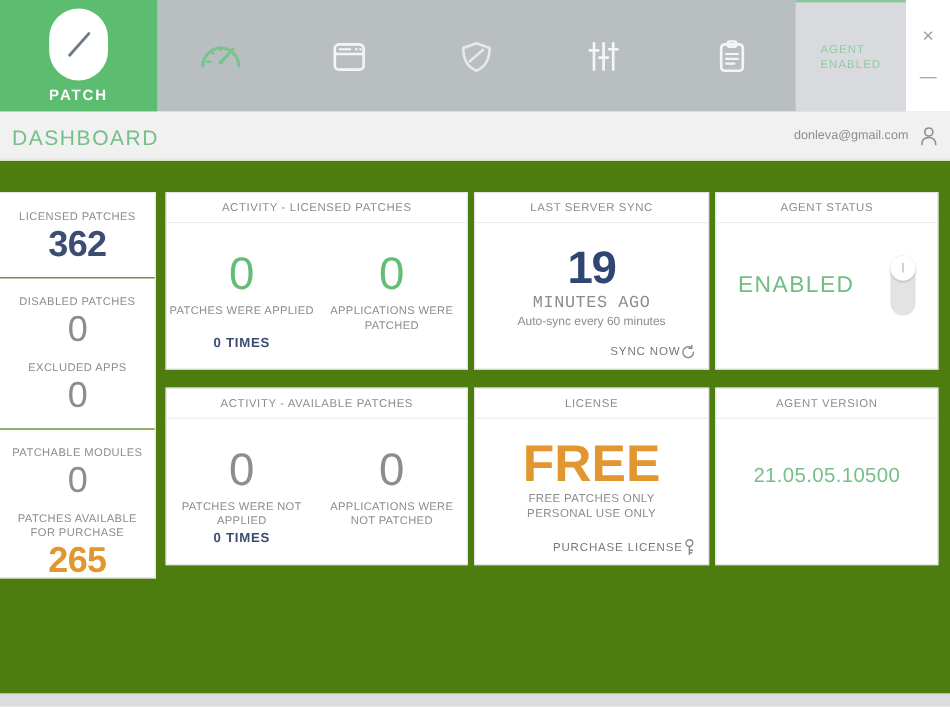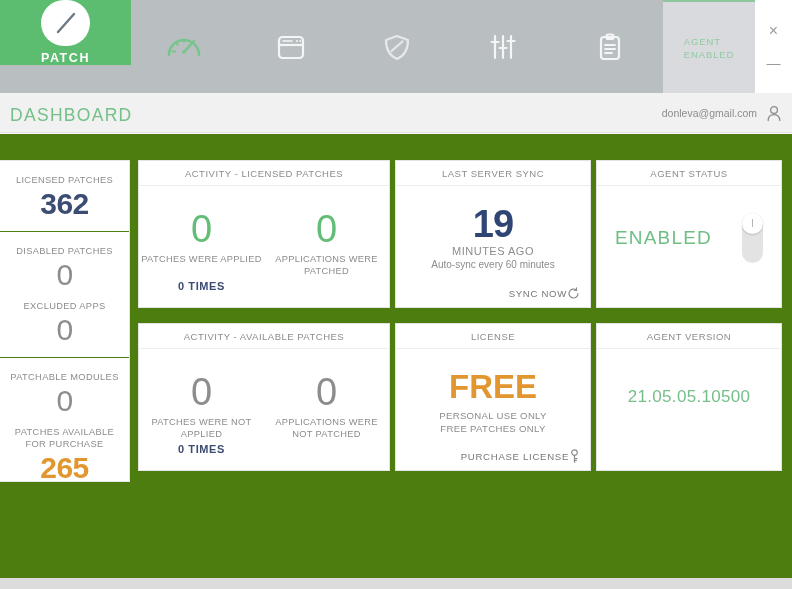--- a/index.html
+++ b/index.html
@@ -10,21 +10,21 @@
     overflow: hidden;
   }
   #app { position: relative; width: 792px; height: 589px; background: #fafafa; }
 
   
   .topnav {
     position: absolute; left: 0; top: 0; width: 792px; height: 93px;
     background: #b9bec1;
   }
   .logo-box {
-    position: absolute; left: 0; top: 0; width: 131px; height: 65px;
+    position: absolute; left: 0; top: 0; width: 131px; height: 93px;
     background: #5cbc6f;
     display: flex; flex-direction: column;
     align-items: center; justify-content: center;
   }
   .logo-pill {
     width: 49px; height: 60px; border-radius: 25px;
     background: #ffffff;
     display: flex; align-items: center; justify-content: center;
     margin-bottom: 5px;
   }
@@ -131,22 +131,22 @@
   .times {
     position: absolute; left: 0; width: 50%; text-align: center;
     color: #3c4d73; font-size: 11px; font-weight: bold; letter-spacing: 0.6px;
   }
 
   .sync-num {
     text-align: center; color: #2f4675; font-size: 38px;
     font-weight: bold; line-height: 40px; padding-top: 18px; letter-spacing: -1px;
   }
   .sync-lbl {
-    text-align: center; color: #8c8c8c; font-size: 11px;
-    letter-spacing: 0.5px; margin-top: 1px;
+    text-align: center; color: #8c8c8c; font-size: 14px;
+    letter-spacing: 0.5px; margin-top: 1px; font-family: Liberation Mono, monospace;
   }
   .sync-sub {
     text-align: center; color: #8c8c8c; font-size: 10px; margin-top: 2px;
   }
   .sync-ok {
     text-align: center; color: #8c8c8c; font-size: 10px; margin-top: 14px;
   }
   .card-action {
     position: absolute; right: 10px; bottom: 7px;
     display: flex; align-items: center; 
@@ -167,21 +167,21 @@
     position: absolute; left: 0; top: 0; width: 21px; height: 21px;
     border-radius: 50%; background: #ffffff;
     box-shadow: 0 1px 2px rgba(0,0,0,0.18);
     display: flex; align-items: center; justify-content: center;
   }
   .vtoggle .knob i {
     display: block; width: 1px; height: 8px; background: #b5b5b5;
   }
 
   .free-txt {
-    text-align: center; color: #e2962f; font-size: 33px;
+    text-align: center; color: #e2962f; font-size: 43px;
     font-weight: bold; line-height: 36px; padding-top: 20px;
   }
   .free-sub {
     text-align: center; color: #8c8c8c; font-size: 9.6px;
     letter-spacing: 0.3px; line-height: 13px; margin-top: 4px;
   }
 
   .version-txt {
     text-align: center; color: #76bf8a; font-size: 17px;
     letter-spacing: 0.3px; padding-top: 38px;
@@ -386,22 +386,22 @@
         </div>
         <div class="times" style="top:94px;">0  TIMES</div>
       </div>
     </div>
 
     <div class="card" style="left:395px; top:189px; width:196px; height:148px;">
       <div class="card-head">LICENSE</div>
       <div class="card-body">
         <div class="free-txt">FREE</div>
         <div class="free-sub">
+          <div>FREE PATCHES ONLY</div>
           <div>PERSONAL USE ONLY</div>
-          <div>FREE PATCHES ONLY</div>
         </div>
         <div class="card-action">
           <span>PURCHASE LICENSE</span>
           <span>
             <svg width="11" height="14" viewBox="0 0 11 14">
               <circle cx="5.5" cy="3.6" r="2.8" fill="none" stroke="#8c8c8c" stroke-width="1.2"></circle>
               <line x1="5.5" y1="6.4" x2="5.5" y2="13.2" stroke="#8c8c8c" stroke-width="1.2" stroke-linecap="round"></line>
               <line x1="5.5" y1="9.6" x2="8" y2="9.6" stroke="#8c8c8c" stroke-width="1.2" stroke-linecap="round"></line>
               <line x1="5.5" y1="11.6" x2="7.4" y2="11.6" stroke="#8c8c8c" stroke-width="1.2" stroke-linecap="round"></line>
             </svg>

